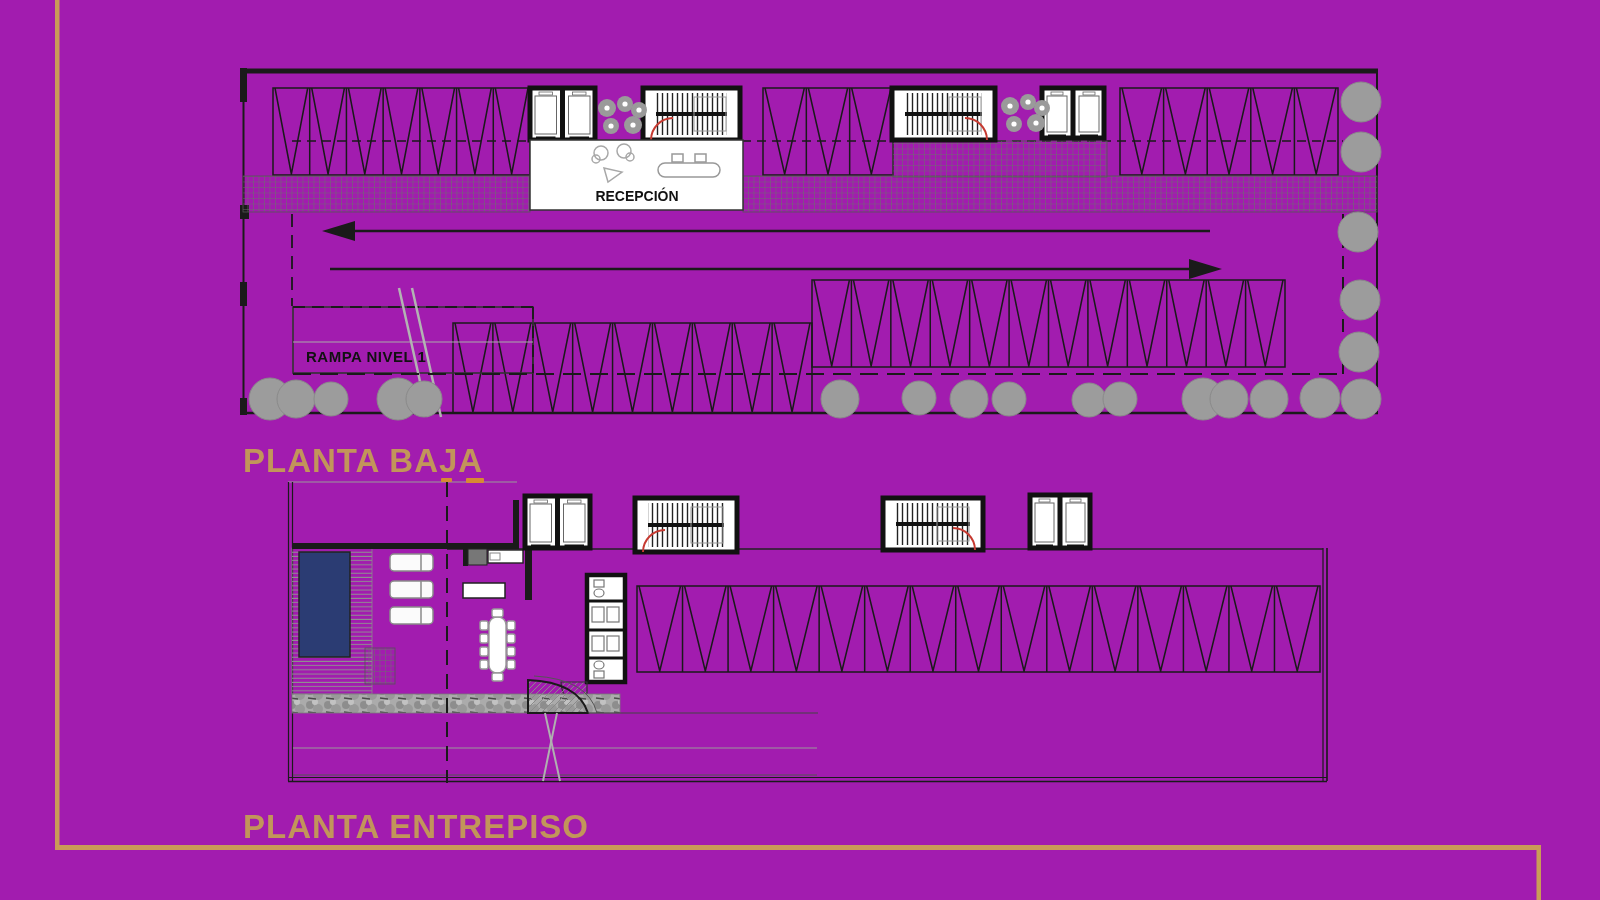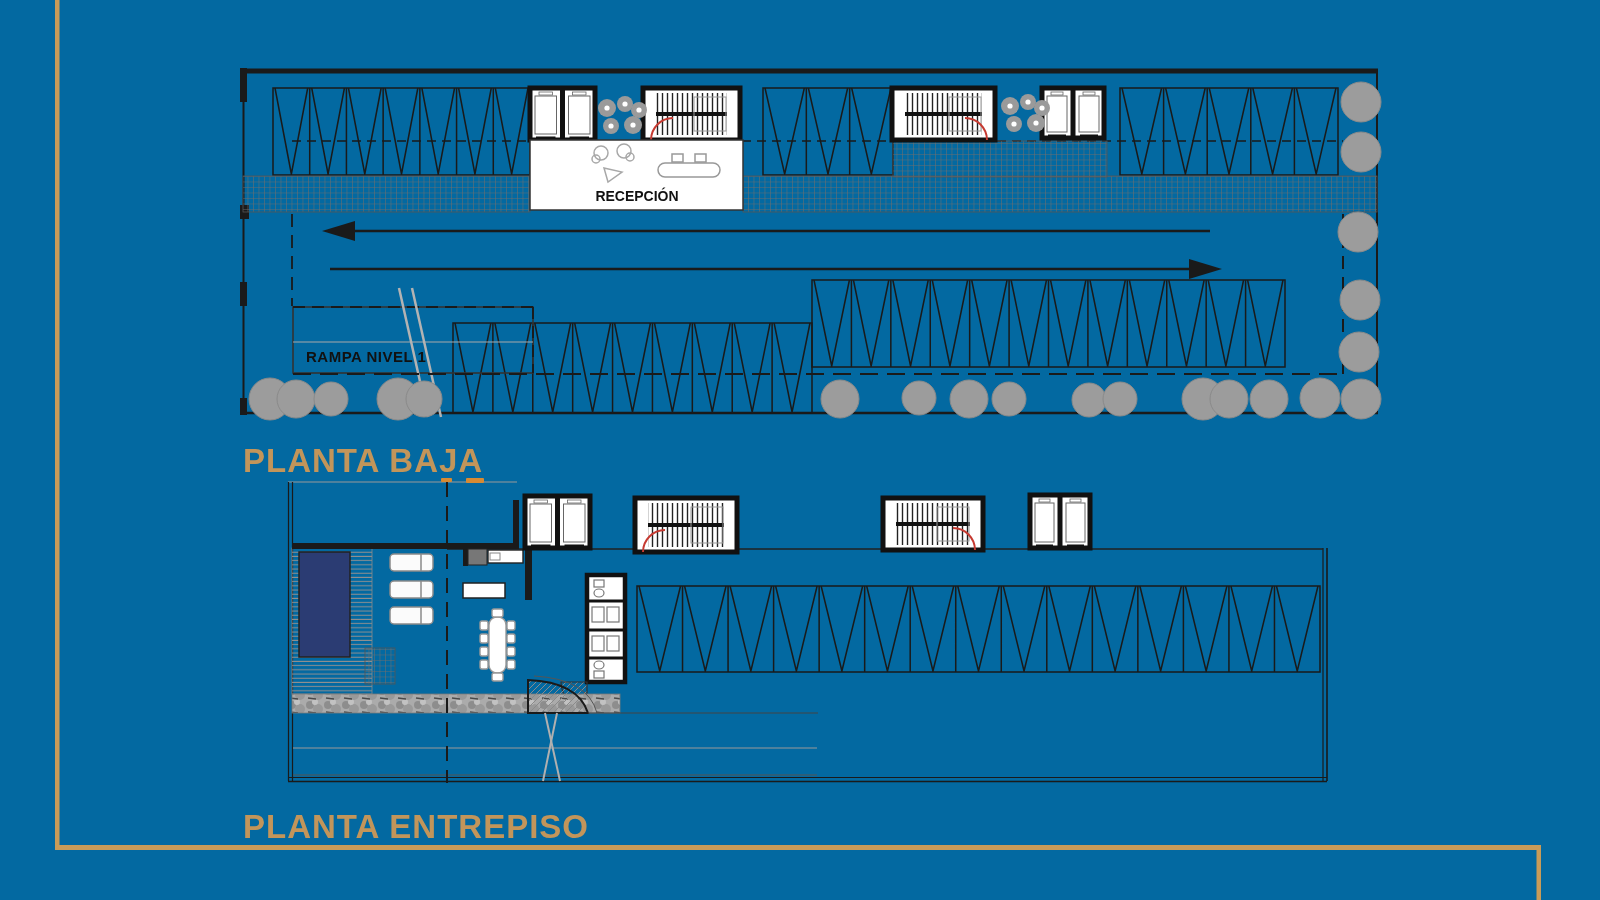--- a/index.html
+++ b/index.html
@@ -1,16 +1,16 @@
 <!DOCTYPE html>
 <html><head>
 <meta charset="utf-8">
 <style>
   html,body{margin:0;padding:0;background:#fff;}
-  .page{position:relative;width:1600px;height:900px;background:#0369a1;overflow:hidden;
+  .page{position:relative;width:1600px;height:900px;background:#a21caf;overflow:hidden;
         font-family:"Liberation Sans", sans-serif;}
   svg{position:absolute;left:0;top:0;}
   text{font-family:"Liberation Sans", sans-serif;}
   .title{font-weight:bold;font-size:33px;letter-spacing:1px;}
   .small-label{font-weight:bold;font-size:14px;fill:#111;}
   .ramp-label{font-weight:bold;font-size:15px;fill:#111;letter-spacing:0.5px;}
   .tree{fill:#9c9c9c;stroke:#8a8a8a;stroke-width:1;}
 </style>
 </head>
 <body>

